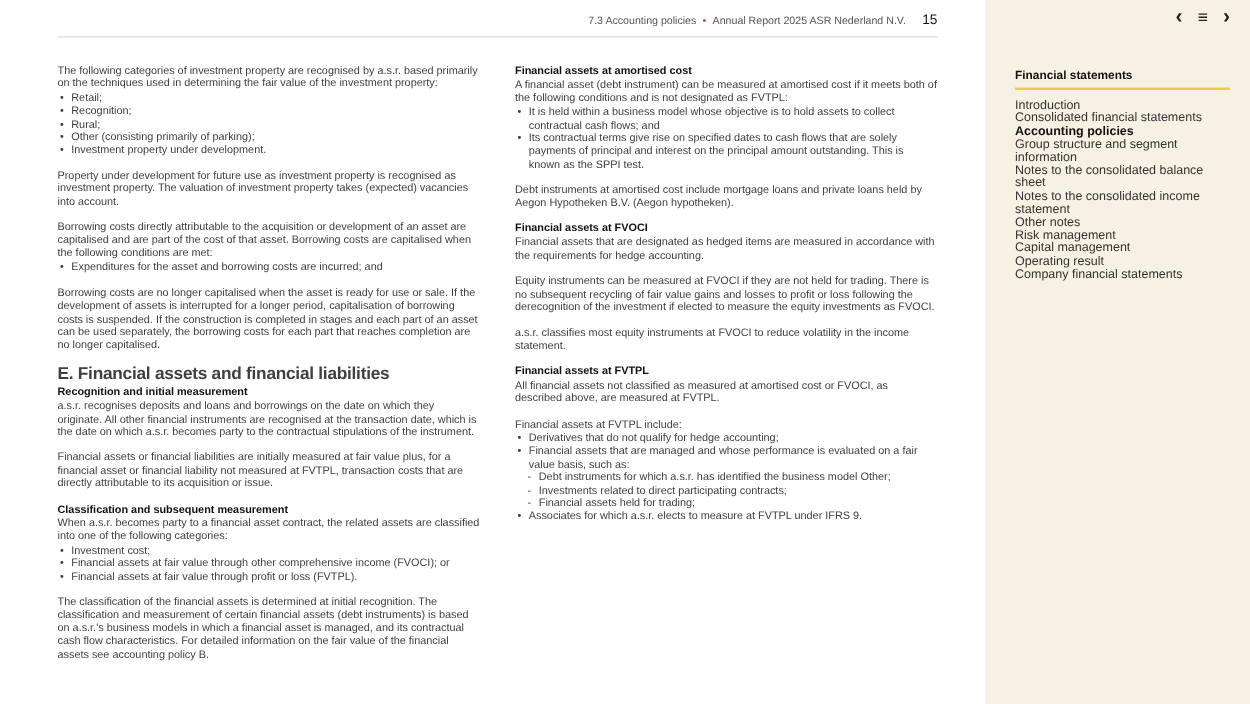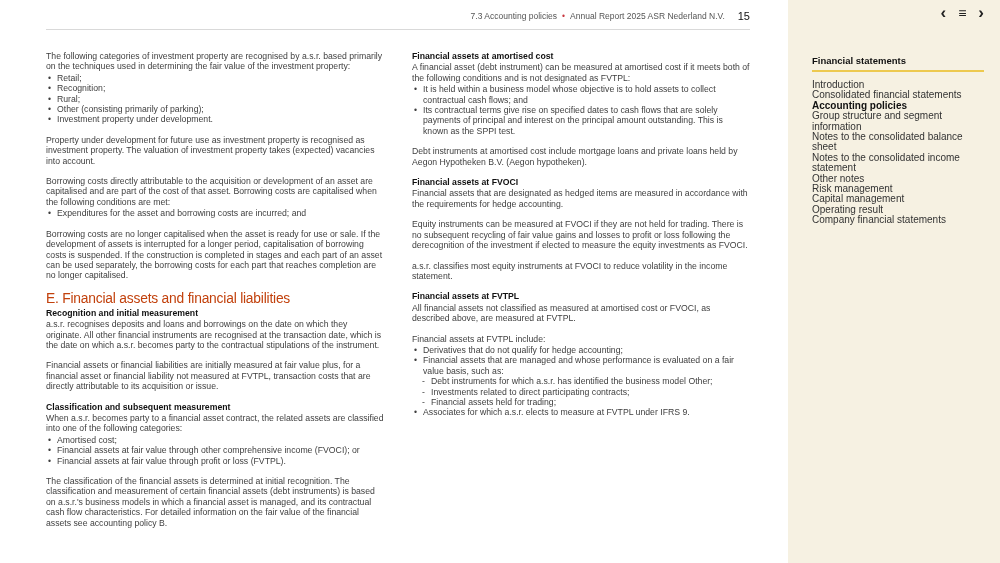--- a/index.html
+++ b/index.html
@@ -18,21 +18,21 @@
     font-size:8.5px;color:#555;gap:5px;padding-bottom:7px;
   }
   .doc-header .sep{font-size:8.5px}
   .doc-header .pageno{font-size:11px;font-weight:normal;color:#111;margin-left:8px}
   .rule{border-top:1px solid #d9d9d9;margin-bottom:21px}
   .cols{display:flex;gap:28px}
   .col{flex:1;font-size:8.7px;line-height:10.4px;color:#3e3e3e}
   .blk{margin-bottom:10px}
   .blk.tight{margin-bottom:1px}
   .h1{
-    font-size:13.8px;line-height:16px;font-weight:normal;color:#c2410c;
+    font-size:13.8px;line-height:16px;font-weight:bold;color:#404040;
     letter-spacing:-0.2px;margin-bottom:1px;margin-top:4px;
   }
   .h2{font-weight:bold;color:#111;margin-bottom:0}
   .list{margin-bottom:10px}
   .li{position:relative;padding-left:11px}
   .li::before{content:"\2022";position:absolute;left:2px}
   .li2{padding-left:19px}
   .li2::before{content:"-";left:10px}
   .sidebar{
     position:absolute;left:788px;top:0;width:212px;height:563px;
@@ -78,21 +78,21 @@
           <div class="li">Expenditures for the asset and borrowing costs are incurred; and</div>
         </div>
         <div class="blk p">Borrowing costs are no longer capitalised when the asset is ready for use or sale. If the development of assets is interrupted for a longer period, capitalisation of borrowing costs is suspended. If the construction is completed in stages and each part of an asset can be used separately, the borrowing costs for each part that reaches completion are no longer capitalised.</div>
         <div class="blk h1">E. Financial assets and financial liabilities</div>
         <div class="blk h2 tight">Recognition and initial measurement</div>
         <div class="blk p">a.s.r. recognises deposits and loans and borrowings on the date on which they originate. All other financial instruments are recognised at the transaction date, which is the date on which a.s.r. becomes party to the contractual stipulations of the instrument.</div>
         <div class="blk p">Financial assets or financial liabilities are initially measured at fair value plus, for a financial asset or financial liability not measured at FVTPL, transaction costs that are directly attributable to its acquisition or issue.</div>
         <div class="blk h2 tight">Classification and subsequent measurement</div>
         <div class="blk p tight">When a.s.r. becomes party to a financial asset contract, the related assets are classified into one of the following categories:</div>
         <div class="blk list">
-          <div class="li">Amortised cost;</div>
+          <div class="li">Investment cost;</div>
           <div class="li">Financial assets at fair value through other comprehensive income (FVOCI); or</div>
           <div class="li">Financial assets at fair value through profit or loss (FVTPL).</div>
         </div>
         <div class="blk p">The classification of the financial assets is determined at initial recognition. The classification and measurement of certain financial assets (debt instruments) is based on a.s.r.'s business models in which a financial asset is managed, and its contractual cash flow characteristics. For detailed information on the fair value of the financial assets see accounting policy B.</div>
       </div>
     <div class="col" id="right-col">
         <div class="blk h2 tight">Financial assets at amortised cost</div>
         <div class="blk p tight">A financial asset (debt instrument) can be measured at amortised cost if it meets both of the following conditions and is not designated as FVTPL:</div>
         <div class="blk list">
           <div class="li">It is held within a business model whose objective is to hold assets to collect contractual cash flows; and</div>

